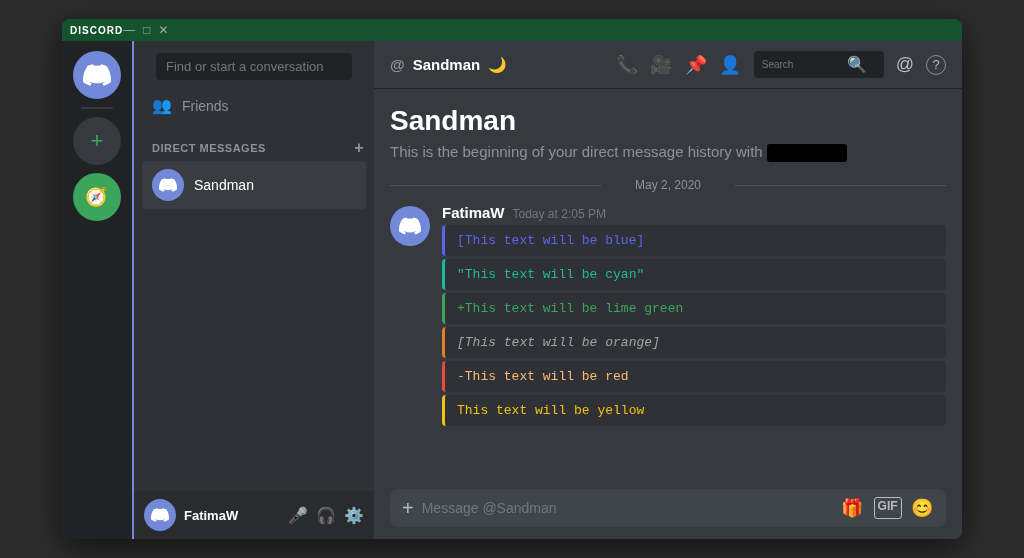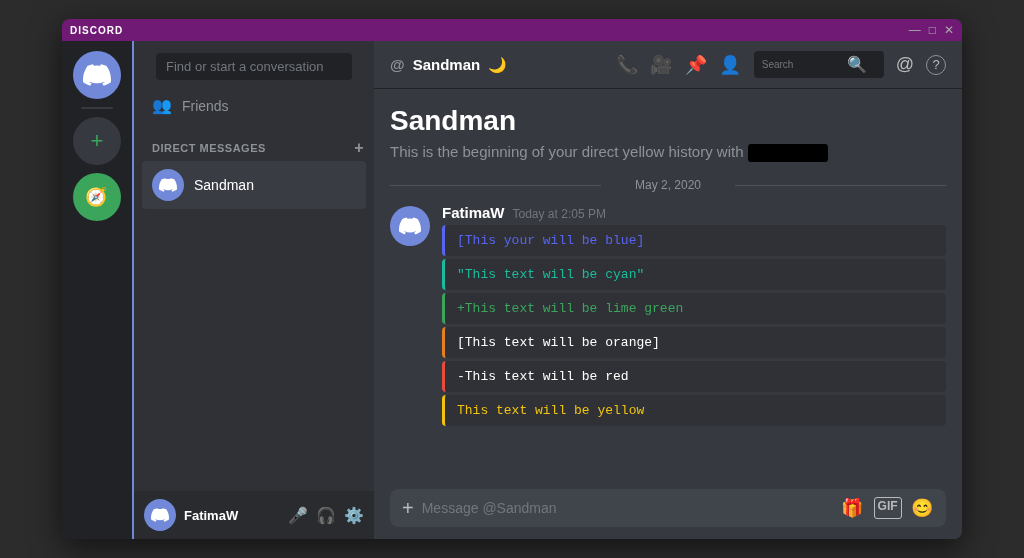--- a/index.html
+++ b/index.html
@@ -15,25 +15,25 @@
       width: 900px;
       height: 520px;
       background: #36393f;
       border-radius: 8px;
       overflow: hidden;
       display: flex;
       flex-direction: column;
       box-shadow: 0 8px 32px rgba(0,0,0,0.6);
     }
     .titlebar {
-      background: #701a75;
+      background: #14532d;
       height: 22px;
       display: flex;
       align-items: center;
-      justify-content: space-between;
+      justify-content: flex-start;
       padding: 0 8px;
       flex-shrink: 0;
     }
     .titlebar-brand {
       color: #fff;
       font-size: 10px;
       font-weight: bold;
       letter-spacing: 1px;
     }
     .titlebar-controls {
@@ -371,22 +371,22 @@
       border-radius: 4px;
       padding: 8px 12px;
       margin: 3px 0;
       font-family: 'Courier New', monospace;
       font-size: 13px;
       width: 100%;
     }
     .code-block-blue { color: #5865f2; border-left: 3px solid #5865f2; }
     .code-block-cyan { color: #1abc9c; border-left: 3px solid #1abc9c; }
     .code-block-lime { color: #3ba55c; border-left: 3px solid #3ba55c; }
-    .code-block-orange { color: #ffffff; border-left: 3px solid #e67e22; }
-    .code-block-red { color: #ffffff; border-left: 3px solid #e74c3c; }
+    .code-block-orange { color: #a3a3a3; border-left: 3px solid #e67e22; font-style: italic; }
+    .code-block-red { color: #fdba74; border-left: 3px solid #e74c3c; }
     .code-block-yellow { color: #f1c40f; border-left: 3px solid #f1c40f; }
     
     .message-input-area {
       padding: 12px 16px;
       flex-shrink: 0;
     }
     .message-input-box {
       background: #40444b;
       border-radius: 8px;
       display: flex;
@@ -506,39 +506,39 @@
           </div>
           <span class="header-icon">@</span>
           <span class="header-icon" style="border:1px solid #8e9297; border-radius:50%; width:20px; height:20px; display:flex; align-items:center; justify-content:center; font-size:13px;">?</span>
         </div>
       </div>
 
       <div class="messages-area">
         <div class="channel-welcome">
           <h2>Sandman</h2>
           <p>
-            <span>This is the beginning of your direct yellow history with</span>
+            <span>This is the beginning of your direct message history with</span>
             <span class="redacted"></span>
           </p>
         </div>
 
         <div class="date-divider">May 2, 2020</div>
 
         <div class="message-group">
           <div class="message-avatar">
             <svg viewBox="0 0 24 24">
                 <path d="M20.317 4.37a19.791 19.791 0 00-4.885-1.515.074.074 0 00-.079.037c-.21.375-.444.864-.608 1.25a18.27 18.27 0 00-5.487 0 12.64 12.64 0 00-.617-1.25.077.077 0 00-.079-.037A19.736 19.736 0 003.677 4.37a.07.07 0 00-.032.027C.533 9.046-.32 13.58.099 18.057a.082.082 0 00.031.057 19.9 19.9 0 005.993 3.03.078.078 0 00.084-.028c.462-.63.874-1.295 1.226-1.994a.076.076 0 00-.041-.106 13.107 13.107 0 01-1.872-.892.077.077 0 01-.008-.128 10.2 10.2 0 00.372-.292.074.074 0 01.077-.01c3.928 1.793 8.18 1.793 12.062 0a.074.074 0 01.078.01c.12.098.246.198.373.292a.077.077 0 01-.006.127 12.299 12.299 0 01-1.873.892.077.077 0 00-.041.107c.36.698.772 1.362 1.225 1.993a.076.076 0 00.084.028 19.839 19.839 0 006.002-3.03.077.077 0 00.032-.054c.5-5.177-.838-9.674-3.549-13.66a.061.061 0 00-.031-.03z"></path>
               </svg>
           </div>
           <div class="message-content">
             <div class="message-header">
               <span class="message-author">FatimaW</span>
               <span class="message-time">Today at 2:05 PM</span>
             </div>
-            <div class="code-block code-block-blue">[This your will be blue]</div>
+            <div class="code-block code-block-blue">[This text will be blue]</div>
             <div class="code-block code-block-cyan">"This text will be cyan"</div>
             <div class="code-block code-block-lime">+This text will be lime green</div>
             <div class="code-block code-block-orange">[This text will be orange]</div>
             <div class="code-block code-block-red">-This text will be red</div>
             <div class="code-block code-block-yellow">This text will be yellow</div>
           </div>
         </div>
       </div>
 
       <div class="message-input-area">

